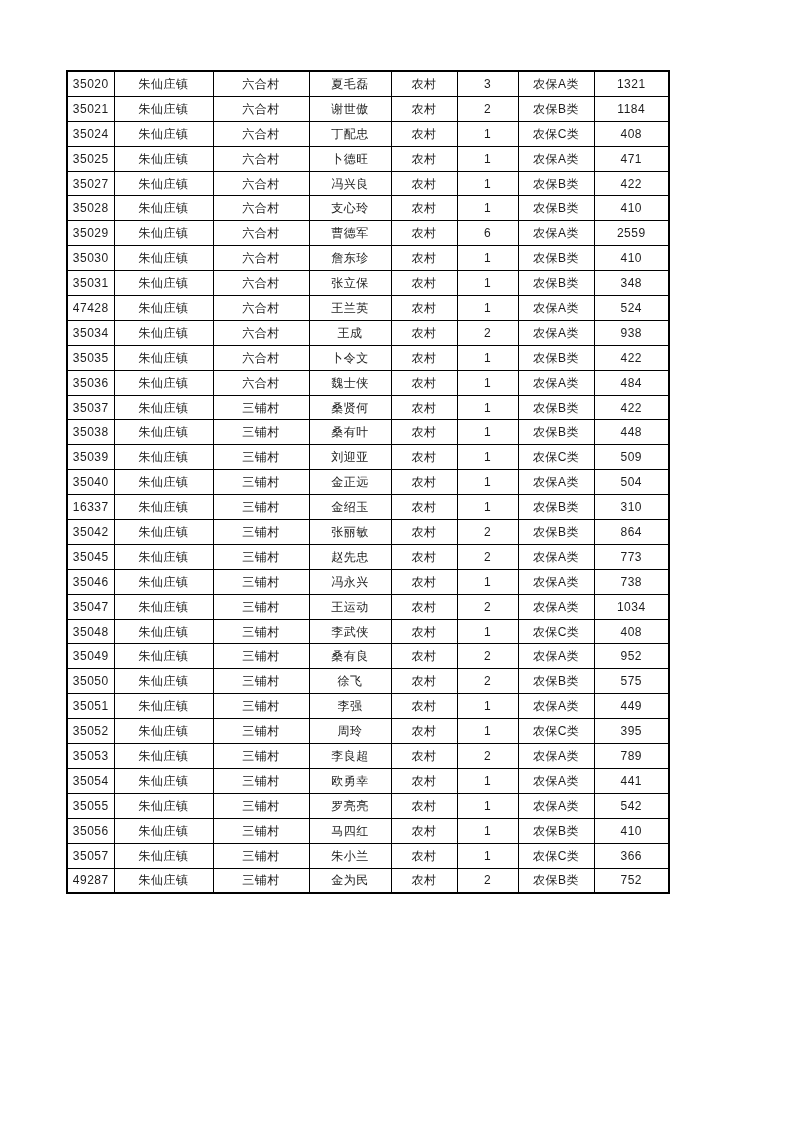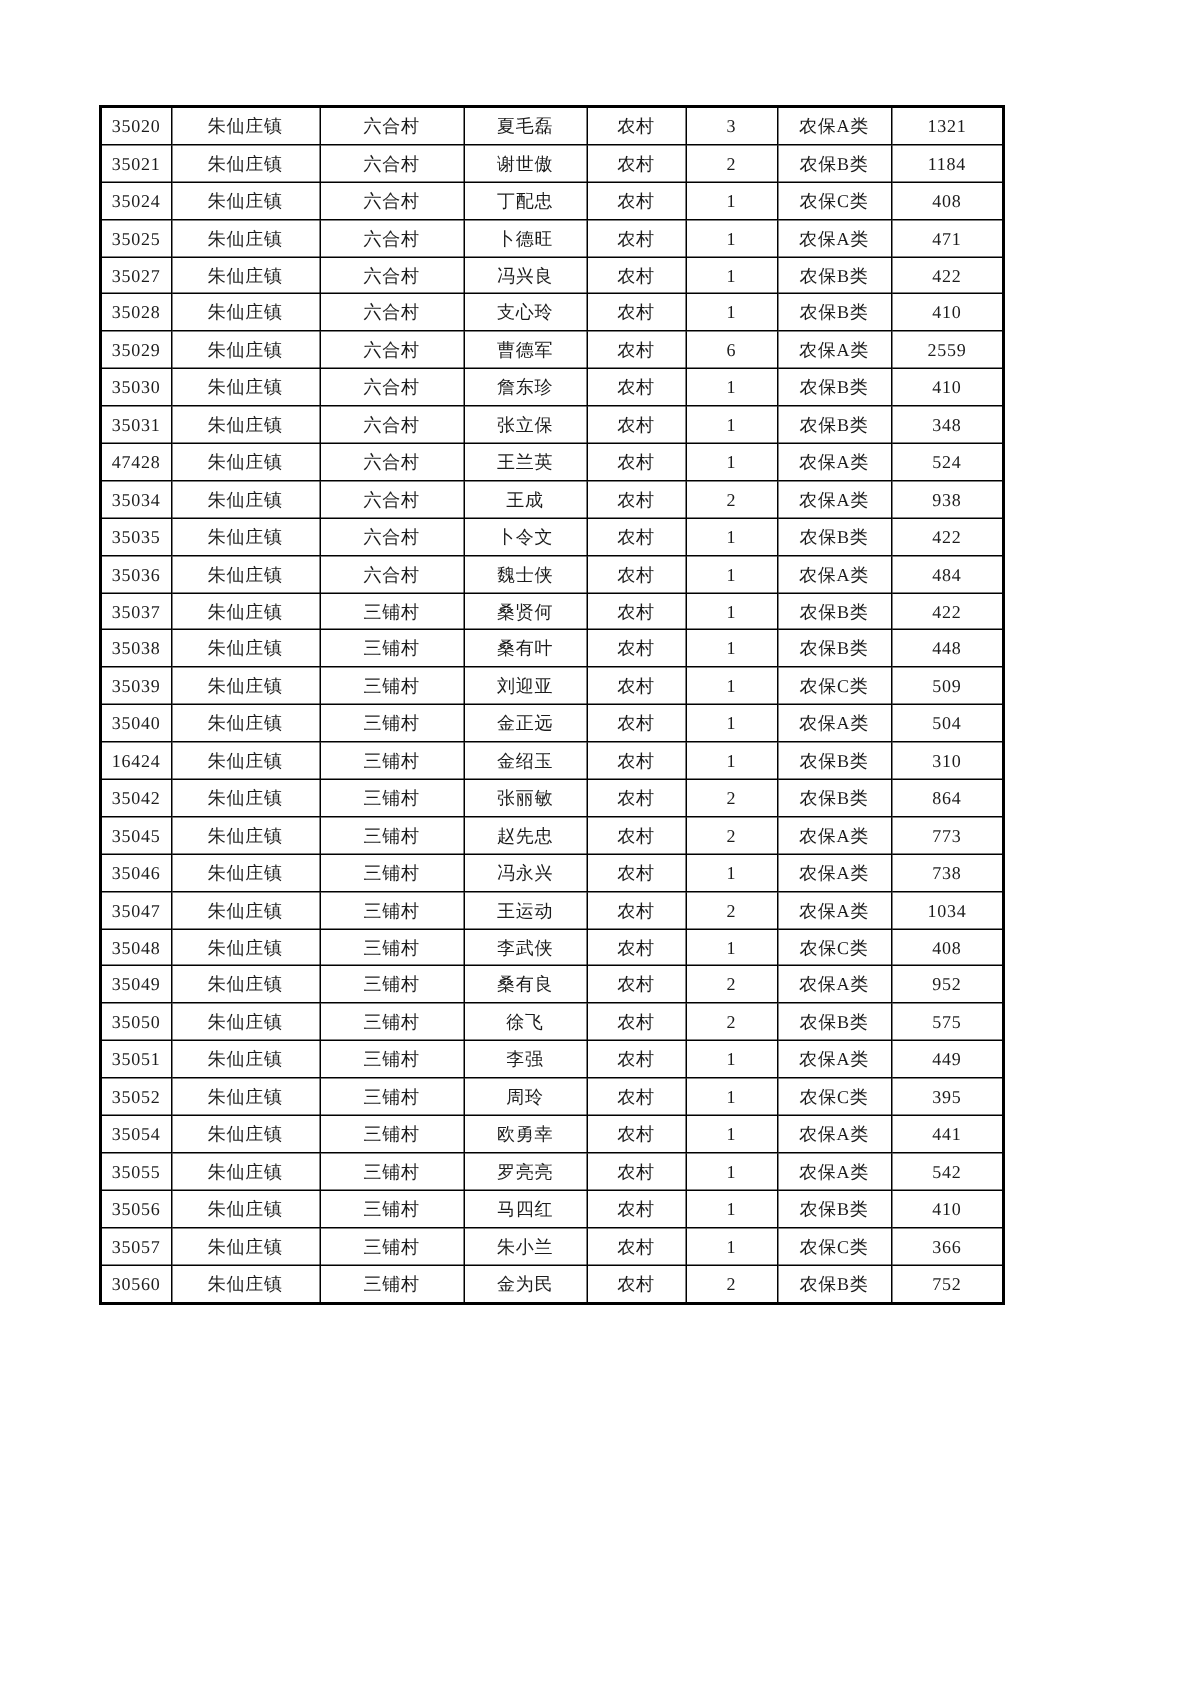--- a/index.html
+++ b/index.html
@@ -5,21 +5,21 @@
   html, body {
     margin: 0;
     padding: 0;
     background: #ffffff;
   }
   .page {
     position: relative;
     width: 793px;
     height: 1122px;
     background: #ffffff;
-    font-family: Liberation Serif, serif;
+    font-family: Liberation Sans, sans-serif;
     color: #1c1c1c;
     overflow: hidden;
   }
   table.data-table {
     position: absolute;
     left: 66px;
     top: 70px;
     border-collapse: collapse;
     table-layout: fixed;
     width: 602px;
@@ -227,21 +227,21 @@
           <td>35040</td>
           <td>朱仙庄镇</td>
           <td>三铺村</td>
           <td>金正远</td>
           <td>农村</td>
           <td>1</td>
           <td>农保A类</td>
           <td>504</td>
         </tr>
         <tr>
-          <td>16424</td>
+          <td>16337</td>
           <td>朱仙庄镇</td>
           <td>三铺村</td>
           <td>金绍玉</td>
           <td>农村</td>
           <td>1</td>
           <td>农保B类</td>
           <td>310</td>
         </tr>
         <tr>
           <td>35042</td>
@@ -327,20 +327,30 @@
           <td>35052</td>
           <td>朱仙庄镇</td>
           <td>三铺村</td>
           <td>周玲</td>
           <td>农村</td>
           <td>1</td>
           <td>农保C类</td>
           <td>395</td>
         </tr>
         <tr>
+          <td>35053</td>
+          <td>朱仙庄镇</td>
+          <td>三铺村</td>
+          <td>李良超</td>
+          <td>农村</td>
+          <td>2</td>
+          <td>农保A类</td>
+          <td>789</td>
+        </tr>
+        <tr>
           <td>35054</td>
           <td>朱仙庄镇</td>
           <td>三铺村</td>
           <td>欧勇幸</td>
           <td>农村</td>
           <td>1</td>
           <td>农保A类</td>
           <td>441</td>
         </tr>
         <tr>
@@ -367,21 +377,21 @@
           <td>35057</td>
           <td>朱仙庄镇</td>
           <td>三铺村</td>
           <td>朱小兰</td>
           <td>农村</td>
           <td>1</td>
           <td>农保C类</td>
           <td>366</td>
         </tr>
         <tr>
-          <td>30560</td>
+          <td>49287</td>
           <td>朱仙庄镇</td>
           <td>三铺村</td>
           <td>金为民</td>
           <td>农村</td>
           <td>2</td>
           <td>农保B类</td>
           <td>752</td>
         </tr>
       </tbody>
   </table>

